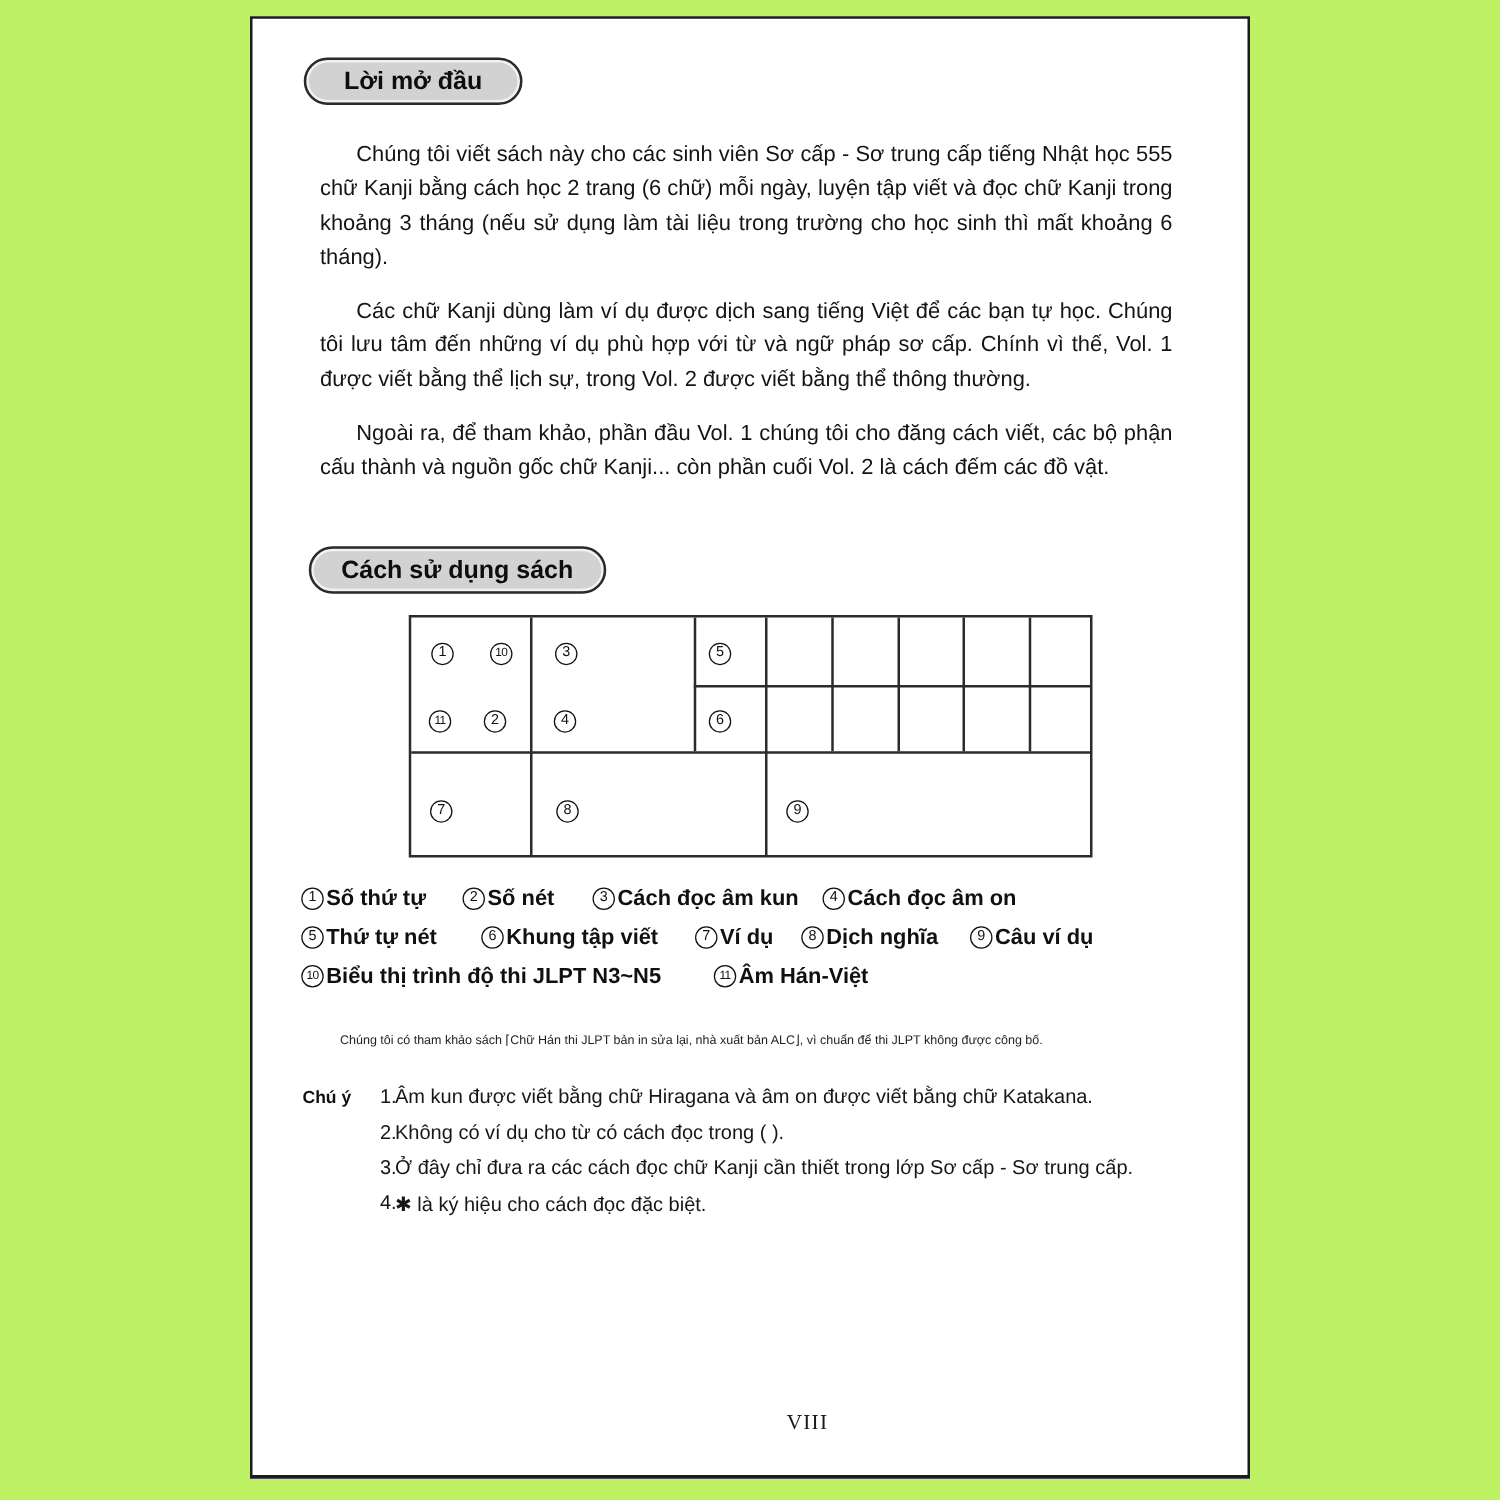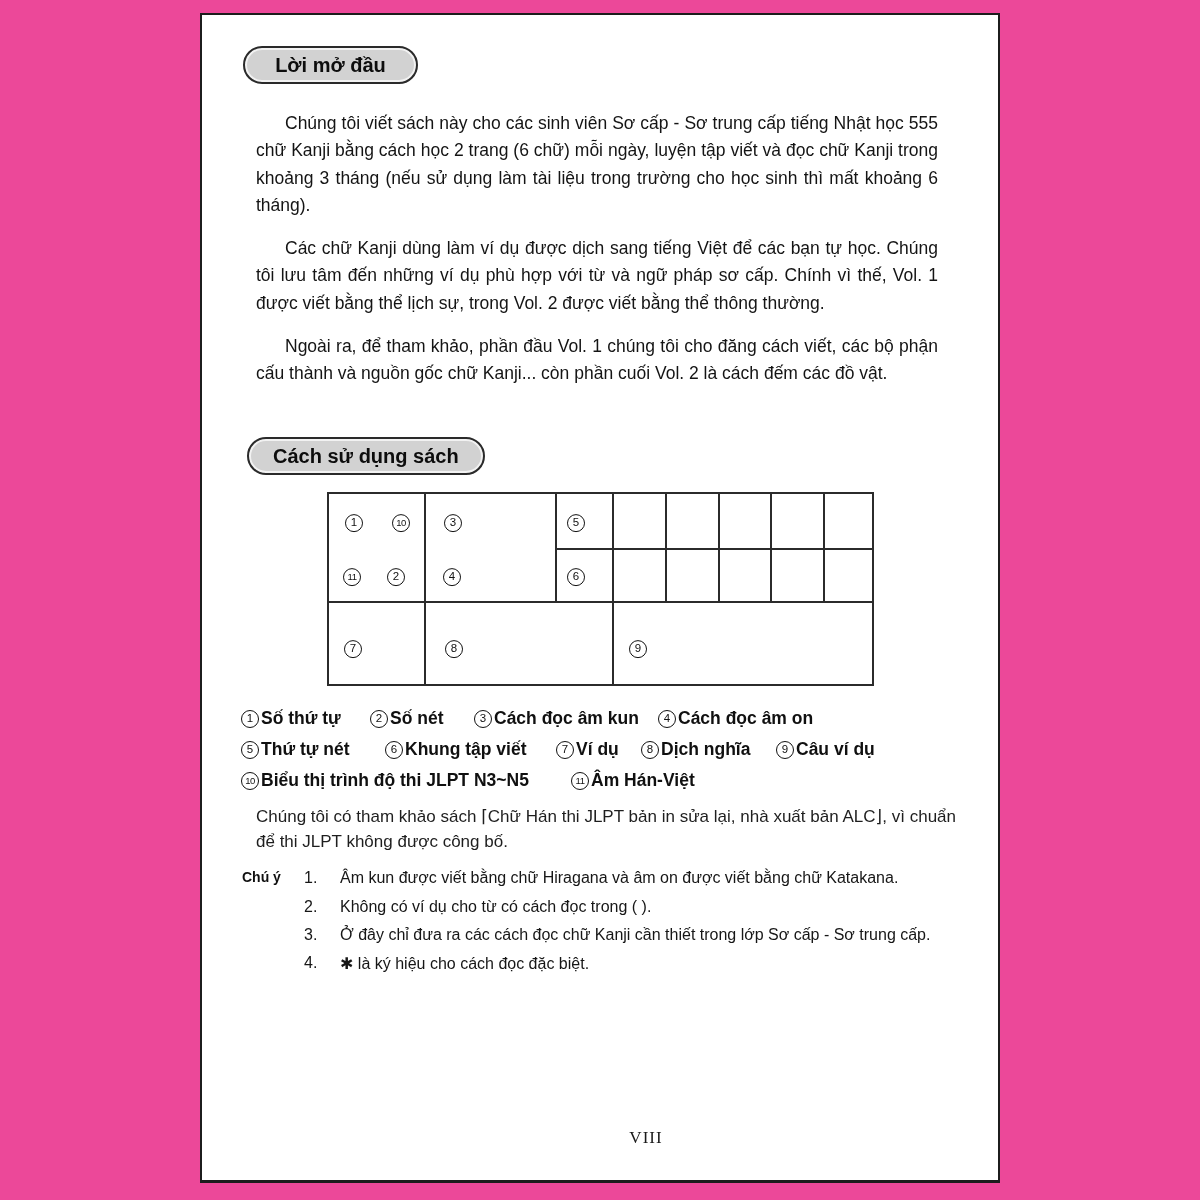--- a/index.html
+++ b/index.html
@@ -1,17 +1,17 @@
 <!DOCTYPE html>
 <html><head>
 <meta charset="utf-8">
 <style>
   html,body{margin:0;padding:0;background:#ffffff;}
   .canvas{
-    position:relative;width:1200px;height:1200px;background:#ec4899;overflow:hidden;
+    position:relative;width:1200px;height:1200px;background:#bef264;overflow:hidden;
     font-family:"Liberation Sans","DejaVu Sans",sans-serif;color:#161616;
   }
   .border-box{
     position:absolute;left:200px;top:13px;width:800px;height:1170px;
     border:2px solid #1c1c1c;border-bottom-width:3px;box-sizing:border-box;background:#fff;
   }
   .badge{
     position:absolute;height:38px;box-sizing:border-box;background:#d2d2d2;
     border:2px solid #2a2a2a;border-radius:20px;box-shadow:inset 0 0 0 2px #f2f2f2;
     display:flex;align-items:center;justify-content:center;
@@ -38,29 +38,29 @@
     font-size:11.5px;font-weight:400;line-height:1;color:#111;background:#fff;
   }
   .circ.two{font-size:9.5px;letter-spacing:-0.5px;}
   .marker{position:absolute;transform:translate(-50%,-50%);}
   
   .legend-item{
     position:absolute;display:flex;align-items:center;gap:2px;
     font-size:17.5px;font-weight:bold;color:#101010;white-space:nowrap;
   }
   .refnote{
-    position:absolute;left:256px;top:804px;width:700px;margin:0;
-    font-size:17px;line-height:25px;color:#1e1e1e;text-align:justify;
+    position:absolute;left:256px;top:804px;width:700px;margin:16px;
+    font-size:10px;line-height:25px;color:#1e1e1e;text-align:justify;
   }
   .notes-label{
     position:absolute;left:242px;top:869px;font-size:14px;font-weight:bold;color:#101010;
   }
   .note-item{position:absolute;left:0;top:0;width:1200px;height:22px;}
   .note-num{position:absolute;left:304px;font-size:16px;color:#161616;}
-  .note-text{position:absolute;left:340px;width:620px;font-size:16px;color:#161616;white-space:nowrap;}
+  .note-text{position:absolute;left:316px;width:620px;font-size:16px;color:#161616;white-space:nowrap;}
   .pagenum{
     position:absolute;left:596px;top:1128px;width:100px;text-align:center;
     font-family:"Liberation Serif","DejaVu Serif",serif;font-size:17px;letter-spacing:1px;color:#1a1a1a;
   }
 </style>
 </head>
 <body>
 
 <div class="canvas">
   <div class="border-box"></div>

